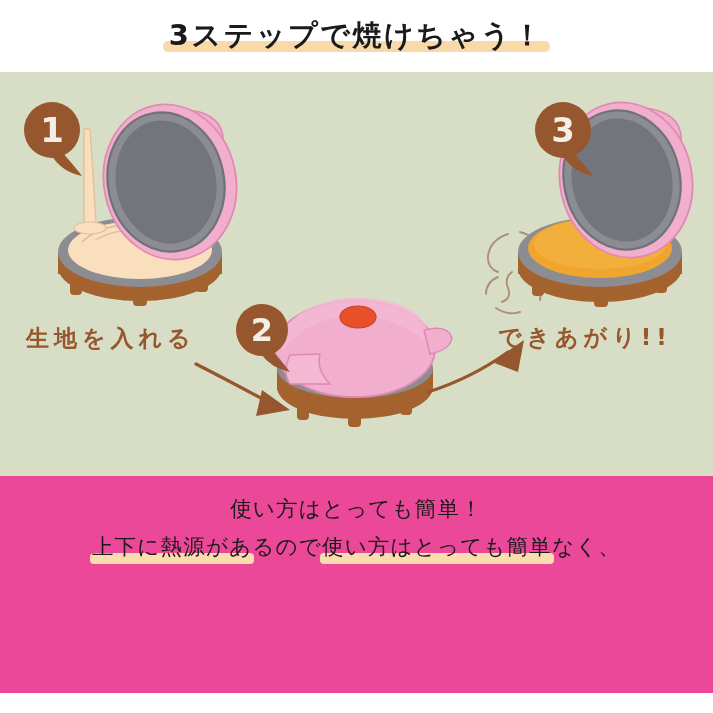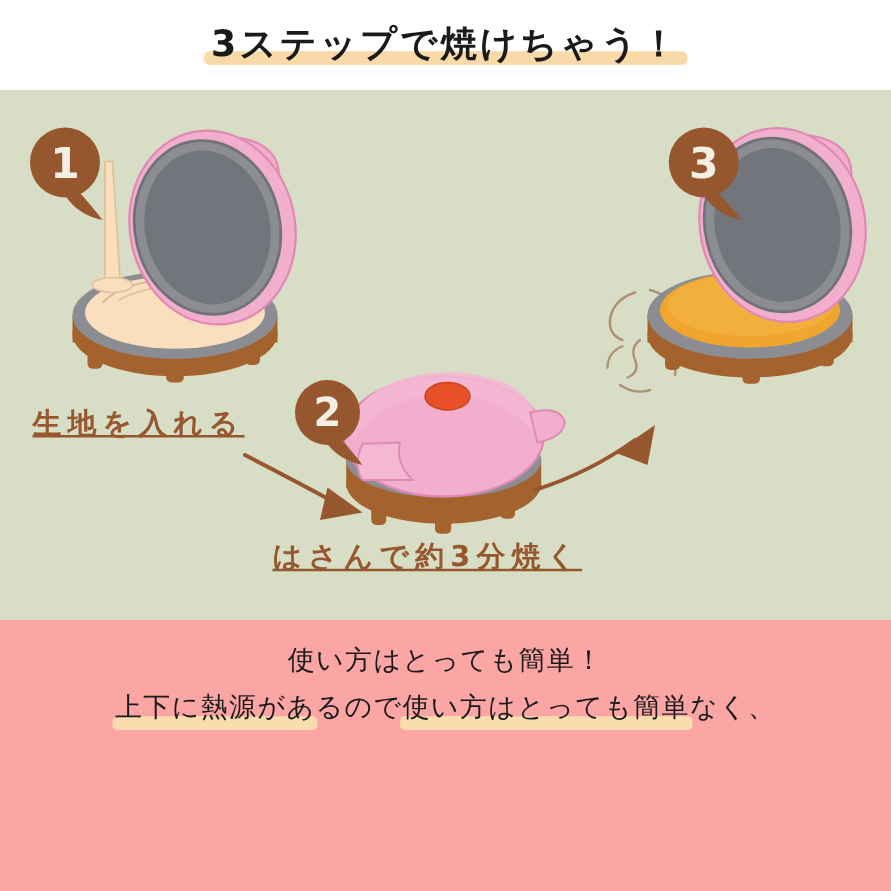--- a/index.html
+++ b/index.html
@@ -66,32 +66,31 @@
   .panel svg { display: block; }
 
   
   .caption {
     position: absolute;
     color: #96572e;
     font-size: 23px;
     font-weight: 700;
     letter-spacing: 5px;
     white-space: nowrap;
-    text-decoration: underline;
   }
   #cap1 { left: 26px;  top: 251px; }
   #cap2 { left: 218px; top: 358px; }
   #cap3 { left: 498px; top: 250px; }
 
   
   .desc {
     position: absolute;
-    left: 0; top: 496px;
+    left: 0; top: 476px;
     width: 713px; height: 217px;
-    background: #fca5a5;
+    background: #ec4899;
     padding-top: 14px;
     box-sizing: border-box;
   }
   .desc-line {
     position: relative;
     text-align: center;
     font-size: 21.5px;
     color: #1a1a1a;
     letter-spacing: 1.2px;
     line-height: 38px;
@@ -232,21 +231,21 @@
       </g>
 
       <g>
         <circle cx="563" cy="58" r="28" fill="#96572e"></circle>
         <path d="M573 80 Q587 96 593 104 Q573 100 563 84 Z" fill="#96572e"></path>
         <text x="563" y="70" text-anchor="middle" font-family="DejaVu Sans, Liberation Sans, sans-serif" font-size="34" font-weight="700" fill="#f4efe4">3</text>
       </g>
     </svg>
 
     <div class="caption" id="cap1">生地を入れる</div>
-    <div class="caption" id="cap2">はさんで約3分焼く</div>
+    <div class="caption" id="cap3">できあがり!!</div>
   </div>
 
   <div class="desc">
     <div class="desc-line">
       <span class="seg"><span>使い方はとっても簡単！</span></span>
     </div>
     <div class="desc-line">
       <span class="seg hl"><span>上下に熱源があ</span></span><span class="seg"><span>るので</span></span><span class="seg hl"><span>使い方はとっても簡単</span></span><span class="seg"><span>なく、</span></span>
     </div>
   </div>

